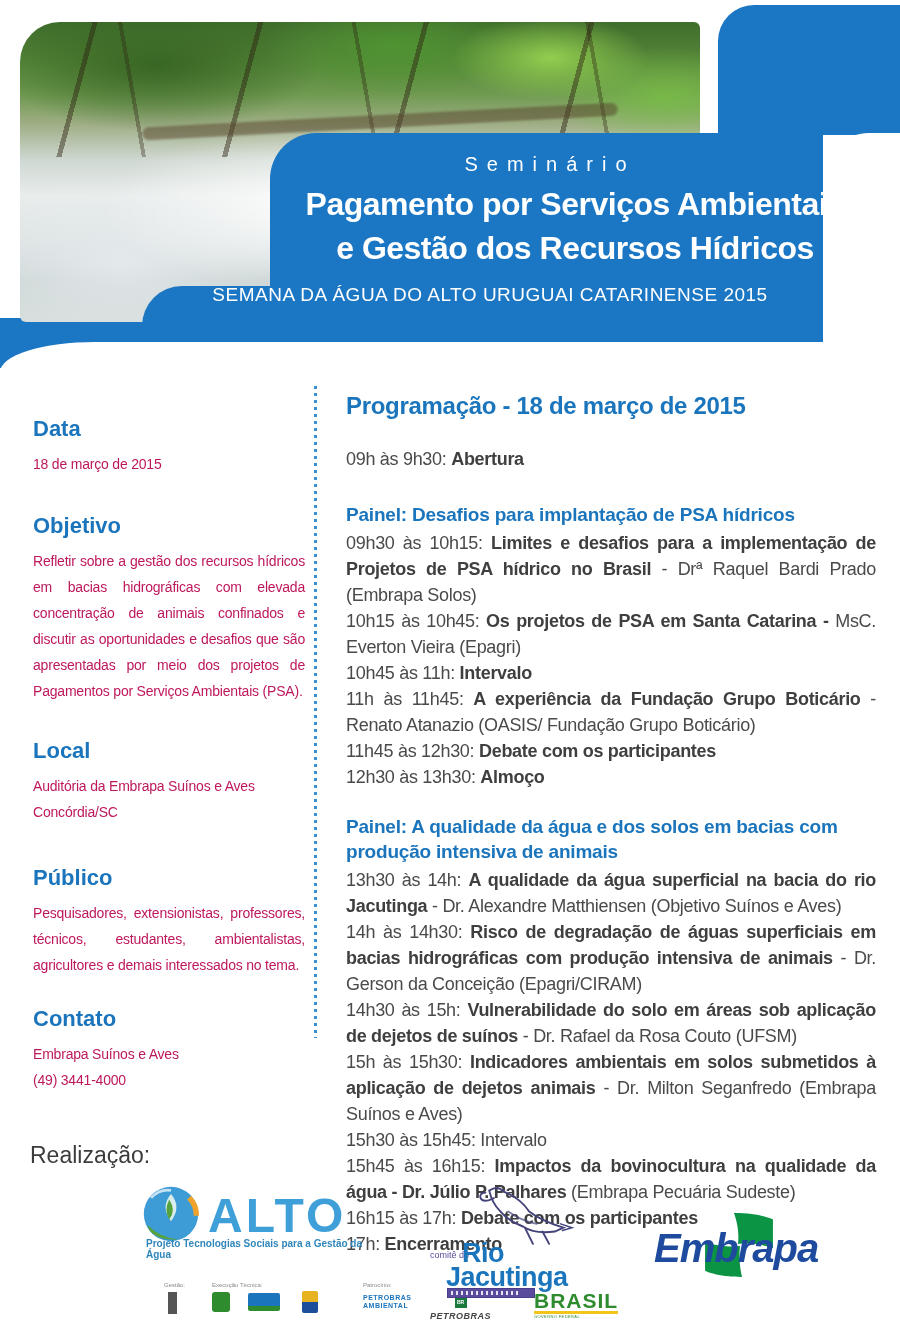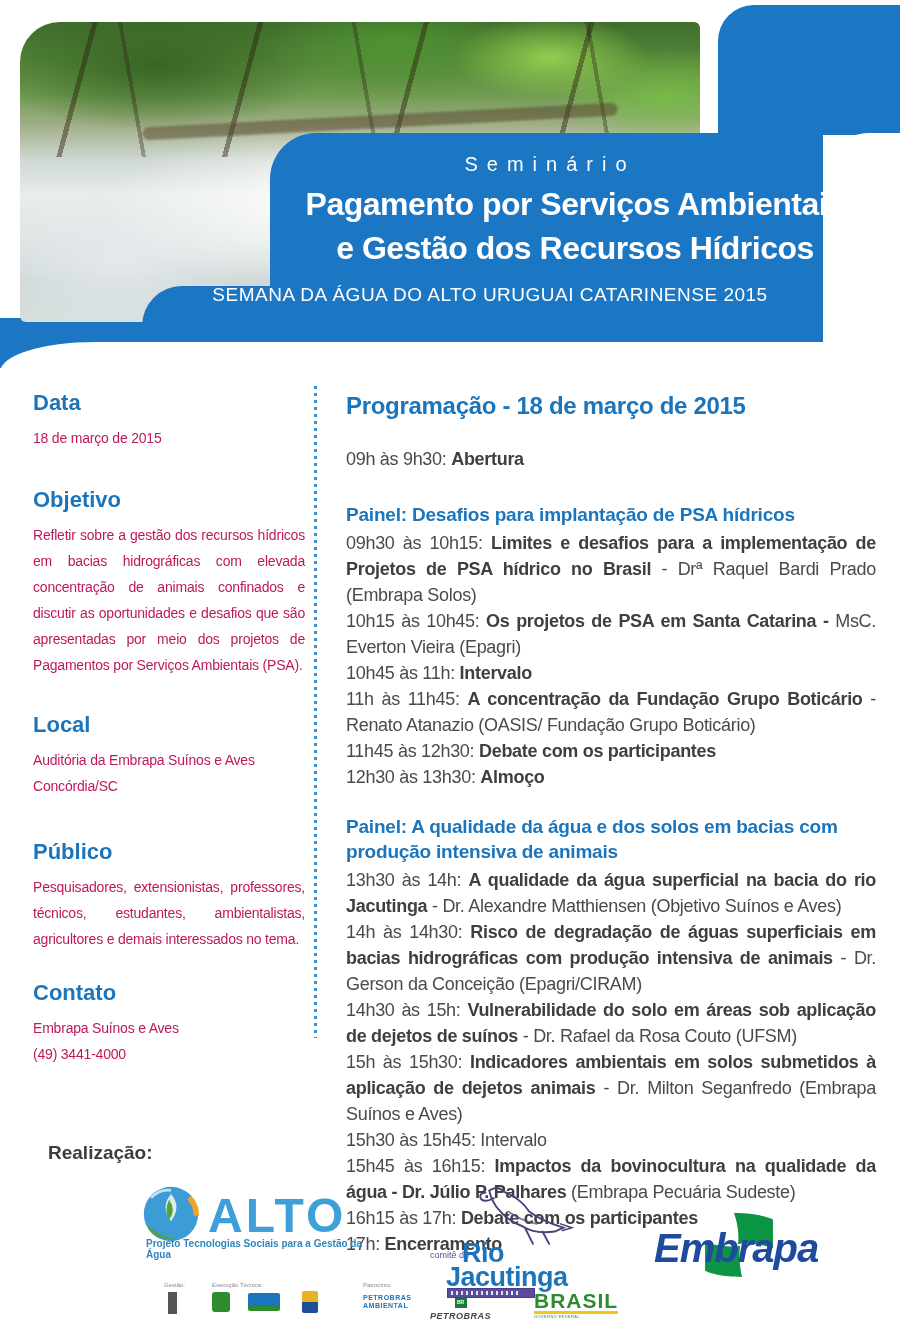--- a/index.html
+++ b/index.html
@@ -31,36 +31,36 @@
   .white-right{position:absolute;left:823px;top:133px;width:77px;height:240px;background:#fff;border-top-left-radius:46px;z-index:5;}
   .content-white{position:absolute;left:0;top:342px;width:900px;height:987px;background:#fff;border-top-left-radius:95px 30px;z-index:6;}
 
   .t-sem{position:absolute;left:270px;top:153px;width:560px;text-align:center;color:#fff;font-size:20px;letter-spacing:9px;z-index:8;}
   .t-line{position:absolute;left:250px;width:650px;text-align:center;color:#fff;font-size:32px;font-weight:bold;letter-spacing:-0.5px;z-index:8;}
   .t-line1{top:186px;} .t-line2{top:230px;}
   .t-sub{position:absolute;left:180px;top:284px;width:620px;text-align:center;color:#fff;font-size:19px;letter-spacing:.5px;z-index:8;}
 
   
   .left-col{position:absolute;left:33px;top:390px;width:272px;z-index:8;}
-  .sec{margin-bottom:34px;}
+  .sec{margin-bottom:34px;margin-top:26px;}
   .sec-h{font-size:22px;font-weight:bold;color:#1b75bc;margin:0 0 9px;}
   .sec p{font-size:14px;color:#be185d;line-height:26px;margin:0;letter-spacing:-0.2px;}
   .just{text-align:justify;}
   .divider{position:absolute;left:314px;top:386px;width:3px;height:652px;z-index:8;
     background:repeating-linear-gradient(to bottom,#3a8fd0 0 3px,transparent 3px 7px);}
   .right-col{position:absolute;left:346px;top:392px;width:530px;z-index:8;}
   .prog-h{font-size:24px;font-weight:bold;color:#1b75bc;margin:0 0 26px;letter-spacing:-0.3px;}
   .entry{font-size:18px;color:#4a4a4a;line-height:26px;text-align:justify;margin:0;letter-spacing:-0.3px;}
   .entry b{color:#3f3f3f;}
   .opening{margin-bottom:30px;}
   .panel{margin-bottom:24px;}
   .panel-h{font-size:19px;font-weight:bold;color:#1b75bc;margin:0 0 3px;line-height:25px;letter-spacing:-0.2px;}
 
   
-  .realizacao{position:absolute;left:30px;top:1142px;font-size:19px;font-weight:bold;color:#3c3c3c;z-index:8;margin-left:18px;}
+  .realizacao{position:absolute;left:30px;top:1142px;font-size:23px;font-weight:normal;color:#3c3c3c;z-index:8;}
   .tsga{position:absolute;left:142px;top:1185px;display:flex;align-items:center;gap:8px;z-index:8;}
   .tsga-word{font-size:48px;font-weight:bold;color:#3f9fd9;letter-spacing:3px;line-height:1;}
   .tsga-tag{position:absolute;left:146px;top:1238px;width:240px;font-size:10px;color:#2f86ba;font-weight:bold;z-index:8;}
   .credit-label{position:absolute;font-size:6px;color:#8a8a8a;z-index:8;}
   .mini{position:absolute;z-index:8;flex-direction:column;}
   .gov-logo{width:9px;height:22px;background:#555;}
   .epagri-logo{width:18px;height:20px;background:#2e8b2e;border-radius:3px;}
   .esa-logo{width:32px;height:18px;background:linear-gradient(180deg,#1b75bc 70%,#2e8b2e 70%);border-radius:2px;}
   .ufsc-logo{width:16px;height:22px;background:linear-gradient(180deg,#e8b321 50%,#1b4f9c 50%);border-radius:2px;}
   .pa-logo{font-size:7px;font-weight:bold;color:#1b75bc;line-height:8px;letter-spacing:.5px;}
@@ -129,21 +129,21 @@
   <div class="right-col">
     <div class="prog-h">Programação - 18 de março de 2015</div>
 
     <p class="entry opening"><span>09h às 9h30: </span><b>Abertura</b><span></span></p>
 
     <div class="panel">
       <div class="panel-h">Painel: Desafios para implantação de PSA hídricos</div>
       <p class="entry"><span>09h30 às 10h15: </span><b>Limites e desafios para a implementação de Projetos de PSA hídrico no Brasil</b><span> - Drª Raquel Bardi Prado (Embrapa Solos)</span></p>
       <p class="entry"><span>10h15 às 10h45: </span><b>Os projetos de PSA em Santa Catarina -</b><span> MsC. Everton Vieira (Epagri)</span></p>
       <p class="entry"><span>10h45 às 11h: </span><b>Intervalo</b><span></span></p>
-      <p class="entry"><span>11h às 11h45: </span><b>A concentração da Fundação Grupo Boticário</b><span> - Renato Atanazio (OASIS/ Fundação Grupo Boticário)</span></p>
+      <p class="entry"><span>11h às 11h45: </span><b>A experiência da Fundação Grupo Boticário</b><span> - Renato Atanazio (OASIS/ Fundação Grupo Boticário)</span></p>
       <p class="entry"><span>11h45 às 12h30: </span><b>Debate com os participantes</b><span></span></p>
       <p class="entry"><span>12h30  às 13h30: </span><b>Almoço</b><span></span></p>
     </div>
 
     <div class="panel">
       <div class="panel-h">Painel: A qualidade da água e dos solos em bacias com produção intensiva de animais</div>
       <p class="entry"><span>13h30 às 14h: </span><b>A qualidade da água superficial na bacia do rio Jacutinga</b><span> - Dr. Alexandre Matthiensen (Objetivo Suínos e Aves)</span></p>
       <p class="entry"><span>14h às 14h30: </span><b>Risco de degradação de águas superficiais em bacias hidrográficas com produção intensiva de animais</b><span> - Dr. Gerson da Conceição (Epagri/CIRAM)</span></p>
       <p class="entry"><span>14h30 às 15h: </span><b>Vulnerabilidade do solo em áreas sob aplicação de dejetos de suínos</b><span> - Dr. Rafael da Rosa Couto (UFSM)</span></p>
       <p class="entry"><span>15h às 15h30: </span><b>Indicadores ambientais em solos submetidos à aplicação de dejetos animais</b><span> - Dr.  Milton Seganfredo (Embrapa Suínos e Aves)</span></p>

